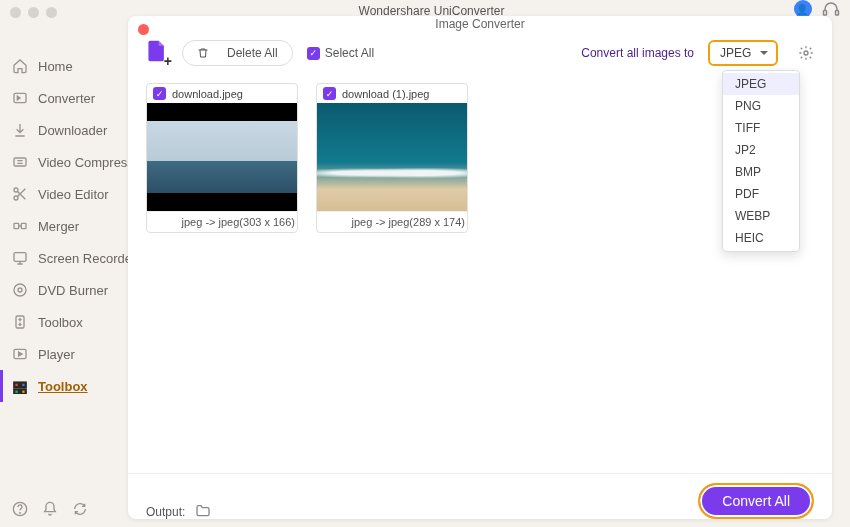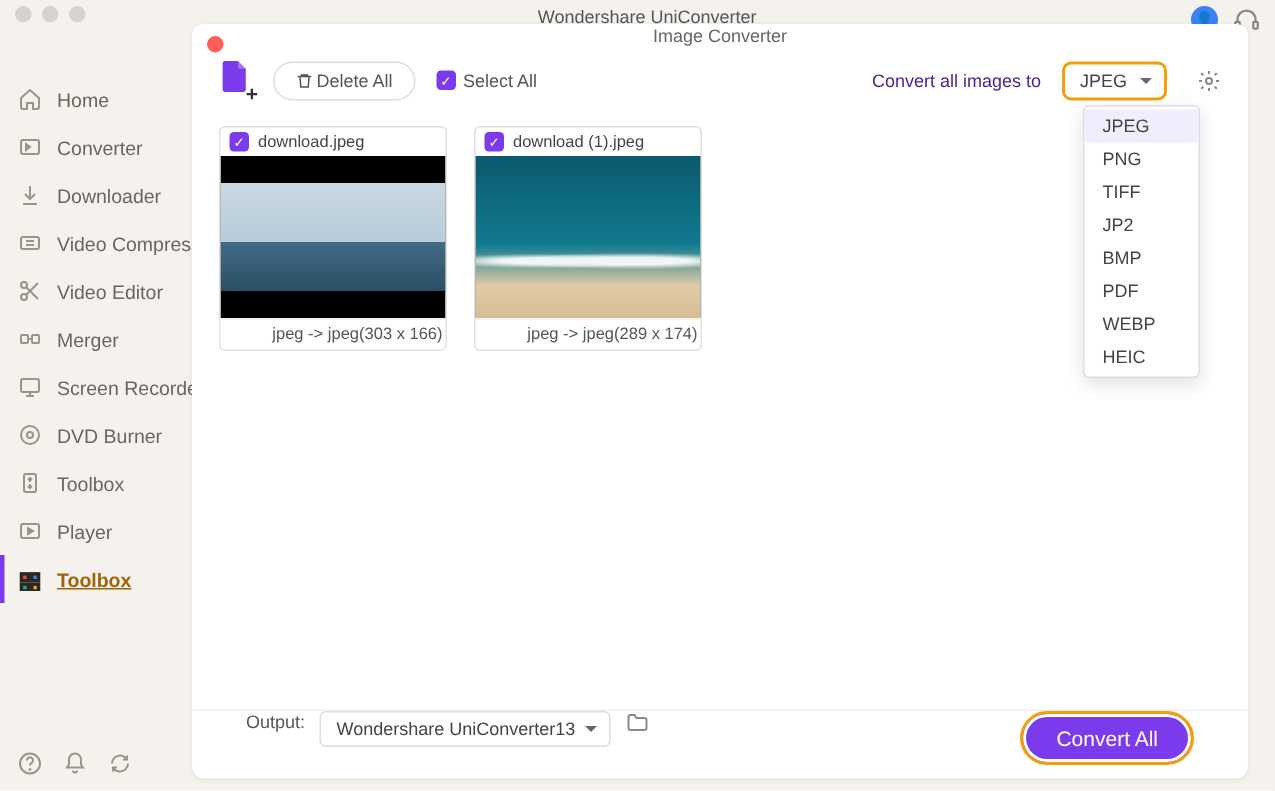--- a/index.html
+++ b/index.html
@@ -1,18 +1,18 @@
 <!DOCTYPE html>
 <html><head>
 <meta charset="utf-8">
 <style>
 * { box-sizing: border-box; margin: 0; padding: 0; font-family: -apple-system, BlinkMacSystemFont, "Segoe UI", Arial, sans-serif; }
 body { background: #f5f2ee; width: 850px; height: 527px; overflow: hidden; position: relative; }
 
-.titlebar { display: flex; align-items: flex-start; padding: 4px 10px; height: 22px; }
+.titlebar { display: flex; align-items: flex-end; padding: 4px 10px; height: 22px; }
 .traffic { display: flex; gap: 7px; margin-right: 12px; }
 .traffic span { width: 11px; height: 11px; border-radius: 50%; background: #d6d2cd; }
 .title-center { flex: 1; text-align: center; font-size: 12px; color: #555; font-weight: 500; }
 .title-right { display: flex; gap: 10px; align-items: center; }
 .avatar-badge { width: 18px; height: 18px; border-radius: 50%; background: #3b82f6; color: #fff; font-size: 10px; display: flex; align-items: center; justify-content: center; }
 .headset { width: 18px; height: 18px; color: #888; }
 
 .sidebar { position: absolute; left: 0; top: 22px; bottom: 0; width: 116px; background: #f5f2ee; padding-top: 28px; }
 .side-item { display: flex; align-items: center; gap: 10px; padding: 8px 12px; font-size: 13px; color: #6b6560; cursor: pointer; white-space: nowrap; }
 .side-item.active { border-left: 3px solid #7c3aed; font-weight: 600; color: #a16207; padding-left: 9px; text-decoration: underline; }
@@ -21,21 +21,21 @@
 .sidebar-bottom { position: absolute; bottom: 10px; left: 12px; display: flex; gap: 14px; color: #9a948c; }
 .sidebar-bottom svg { width: 16px; height: 16px; }
 
 .main-panel { position: absolute; left: 128px; top: 16px; right: 18px; bottom: 8px; background: #fff; border-radius: 8px; box-shadow: 0 1px 4px rgba(0,0,0,0.08); overflow: visible; }
 .close-dot { position: absolute; top: 8px; left: 10px; width: 11px; height: 11px; border-radius: 50%; background: #ff5f57; }
 .sub-title { text-align: center; font-size: 12px; color: #666; padding-top: 1px; }
 
 .toolbar { display: flex; align-items: center; padding: 8px 18px 6px 18px; gap: 14px; }
 .add-icon { color: #7c3aed; position: relative; }
 .add-icon svg { width: 22px; height: 24px; }
-.btn-delete { border: 1px solid #ddd; background: #fff; border-radius: 14px; font-size: 12px; color: #555; padding: 5px 14px; display: flex; align-items: center; gap: 2px; cursor: pointer; }
+.btn-delete { border: 1px solid #ddd; background: #fff; border-radius: 14px; font-size: 12px; color: #555; padding: 5px 14px; display: flex; align-items: center; gap: 18px; cursor: pointer; }
 .select-all { display: flex; align-items: center; gap: 5px; font-size: 12px; color: #555; }
 .chk { width: 13px; height: 13px; background: #7c3aed; border-radius: 3px; display: inline-flex; align-items: center; justify-content: center; color: #fff; font-size: 9px; }
 .toolbar-spacer { flex: 1; }
 .convert-label { font-size: 12px; color: #4c1d95; }
 .format-select { border: 2px solid #f59e0b; border-radius: 6px; padding: 4px 22px 4px 10px; font-size: 12px; color: #444; background: #fff; position: relative; min-width: 70px; display: flex; align-items: center; }
 .format-select::after { content: ""; position: absolute; right: 8px; top: 50%; margin-top: -2px; border: 4px solid transparent; border-top-color: #666; }
 .gear { width: 16px; height: 16px; color: #888; margin-left: 6px; }
 
 .dropdown { position: absolute; right: 32px; top: 54px; width: 78px; background: #fff; border: 1px solid #ddd; border-radius: 4px; box-shadow: 0 4px 12px rgba(0,0,0,0.12); padding: 2px 0; z-index: 10; }
 .dropdown-item { font-size: 12px; color: #444; padding: 4px 12px; cursor: pointer; }
@@ -46,21 +46,21 @@
 .thumb-head { display: flex; align-items: center; gap: 6px; padding: 3px 6px; font-size: 11px; color: #444; }
 .thumb-head .chk { flex-shrink: 0; }
 .thumb-name { flex: 1; white-space: nowrap; overflow: hidden; text-overflow: ellipsis; }
 .thumb-img { width: 100%; height: 108px; background: #000; position: relative; overflow: hidden; }
 .thumb-foot { text-align: right; font-size: 11px; color: #555; padding: 4px 2px; border-top: 1px solid #eee; }
 
 .ocean1 { position: absolute; left: 0; right: 0; top: 18px; bottom: 18px; background: linear-gradient(to bottom, #c9d9e4 0%, #b8cbd8 55%, #3f6b84 55%, #2c4f66 100%); }
 .ocean2 { position: absolute; inset: 0; background: linear-gradient(to bottom, #0a5a6e 0%, #127a8e 55%, #e0cba6 80%, #d6bd95 100%); }
 .foam { position: absolute; left: 0; right: 0; top: 58%; height: 14px; background: radial-gradient(ellipse at 30% 50%, #fff 20%, transparent 50%), radial-gradient(ellipse at 70% 50%, #fff 25%, transparent 55%); opacity: 0.9; }
 
-.bottom-bar { position: absolute; left: 0; right: 0; bottom: 0; height: 46px; border-top: 1px solid #eee; display: flex; align-items: flex-start; padding: 0 36px; gap: 10px; }
+.bottom-bar { position: absolute; left: 0; right: 0; bottom: 0; height: 46px; border-top: 1px solid #eee; display: flex; align-items: flex-end; padding: 0 18px; gap: 10px; }
 .out-label { font-size: 12px; color: #555; }
 .out-path { border: 1px solid #ddd; border-radius: 4px; padding: 4px 22px 4px 10px; font-size: 12px; color: #444; position: relative; }
 .out-path::after { content: ""; position: absolute; right: 8px; top: 50%; margin-top: -2px; border: 4px solid transparent; border-top-color: #666; }
 .folder-btn { width: 16px; height: 16px; color: #888; }
 .bottom-spacer { flex: 1; }
 .convert-all-btn { background: #7c3aed; color: #fff; border: 2px solid #f59e0b; border-radius: 20px; font-size: 14px; font-weight: 500; padding: 8px 22px; cursor: pointer; box-shadow: 0 0 0 2px #fff inset; }
 
 .red-tab { position: absolute; right: 18px; top: 56px; width: 10px; height: 16px; background: #ef4444; border-radius: 2px; z-index: 0; }
 </style>
 </head>
@@ -248,22 +248,19 @@
         <div class="thumb-img">
           <div class="ocean2"></div>
           <div class="foam"></div>
         </div>
         <div class="thumb-foot">jpeg -&gt; jpeg(289 x 174)</div>
       </div>
     </div>
 
   <div class="bottom-bar">
     <span class="out-label">Output:</span>
-    <div class="out-path">
-      <span>Wondershare UniConverter13</span>
-    </div>
     <svg class="folder-btn" viewBox="0 0 24 24" fill="none" stroke="currentColor" stroke-width="2">
         <path d="M3 6a2 2 0 012-2h4l2 3h8a2 2 0 012 2v8a2 2 0 01-2 2H5a2 2 0 01-2-2z"></path>
       </svg>
     <div class="bottom-spacer"></div>
     <button class="convert-all-btn">Convert All</button>
   </div>
 </div>
 
 </body></html>

